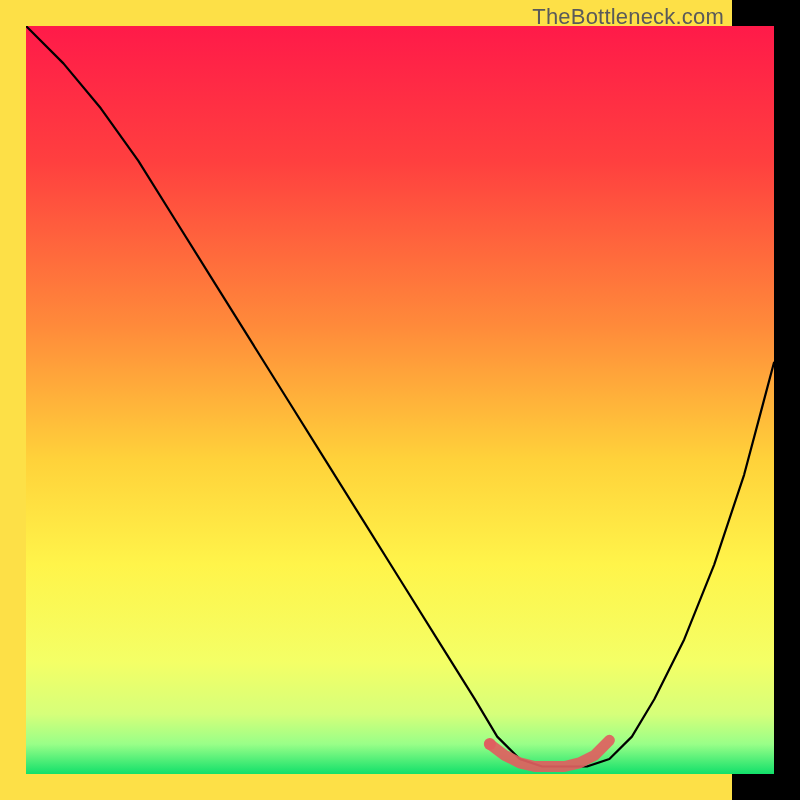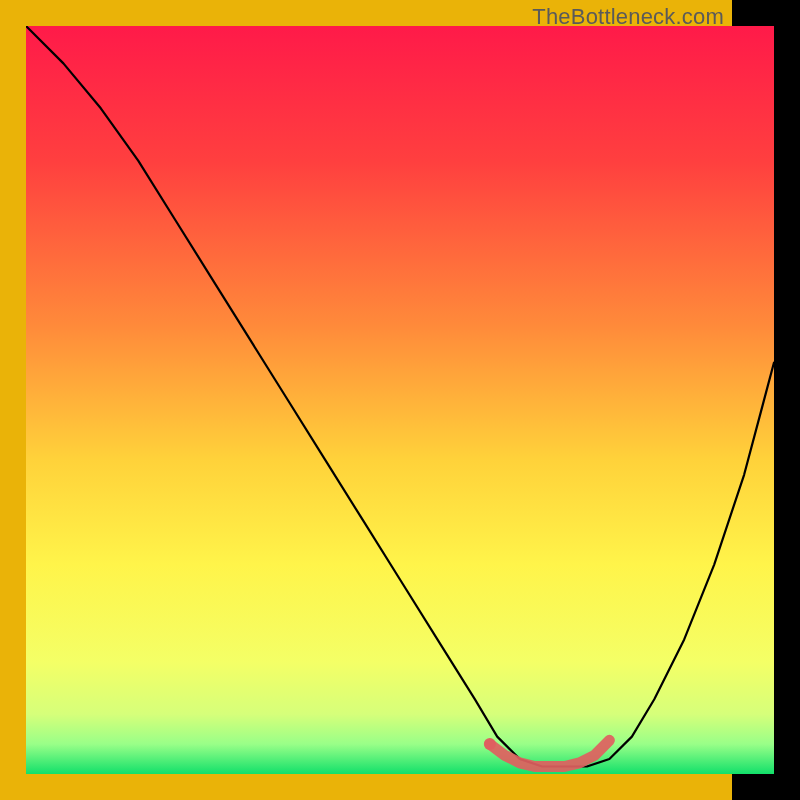--- a/index.html
+++ b/index.html
@@ -1,21 +1,21 @@
 <!DOCTYPE html>
 <html><head>
 <meta charset="utf-8">
 <style>
   * { margin: 0; padding: 0; box-sizing: border-box; }
   html, body { width: 800px; height: 800px; overflow: hidden; background: #000; }
   .frame {
     position: relative;
     width: 732px;
     height: 800px;
-    background: #eab308;
+    background: #fde047;
   }
   .watermark {
     position: absolute;
     top: 4px;
     right: 8px;
     font-family: Arial, Helvetica, sans-serif;
     font-size: 22px;
     font-weight: 500;
     color: #5a5a5a;
     letter-spacing: 0.2px;

